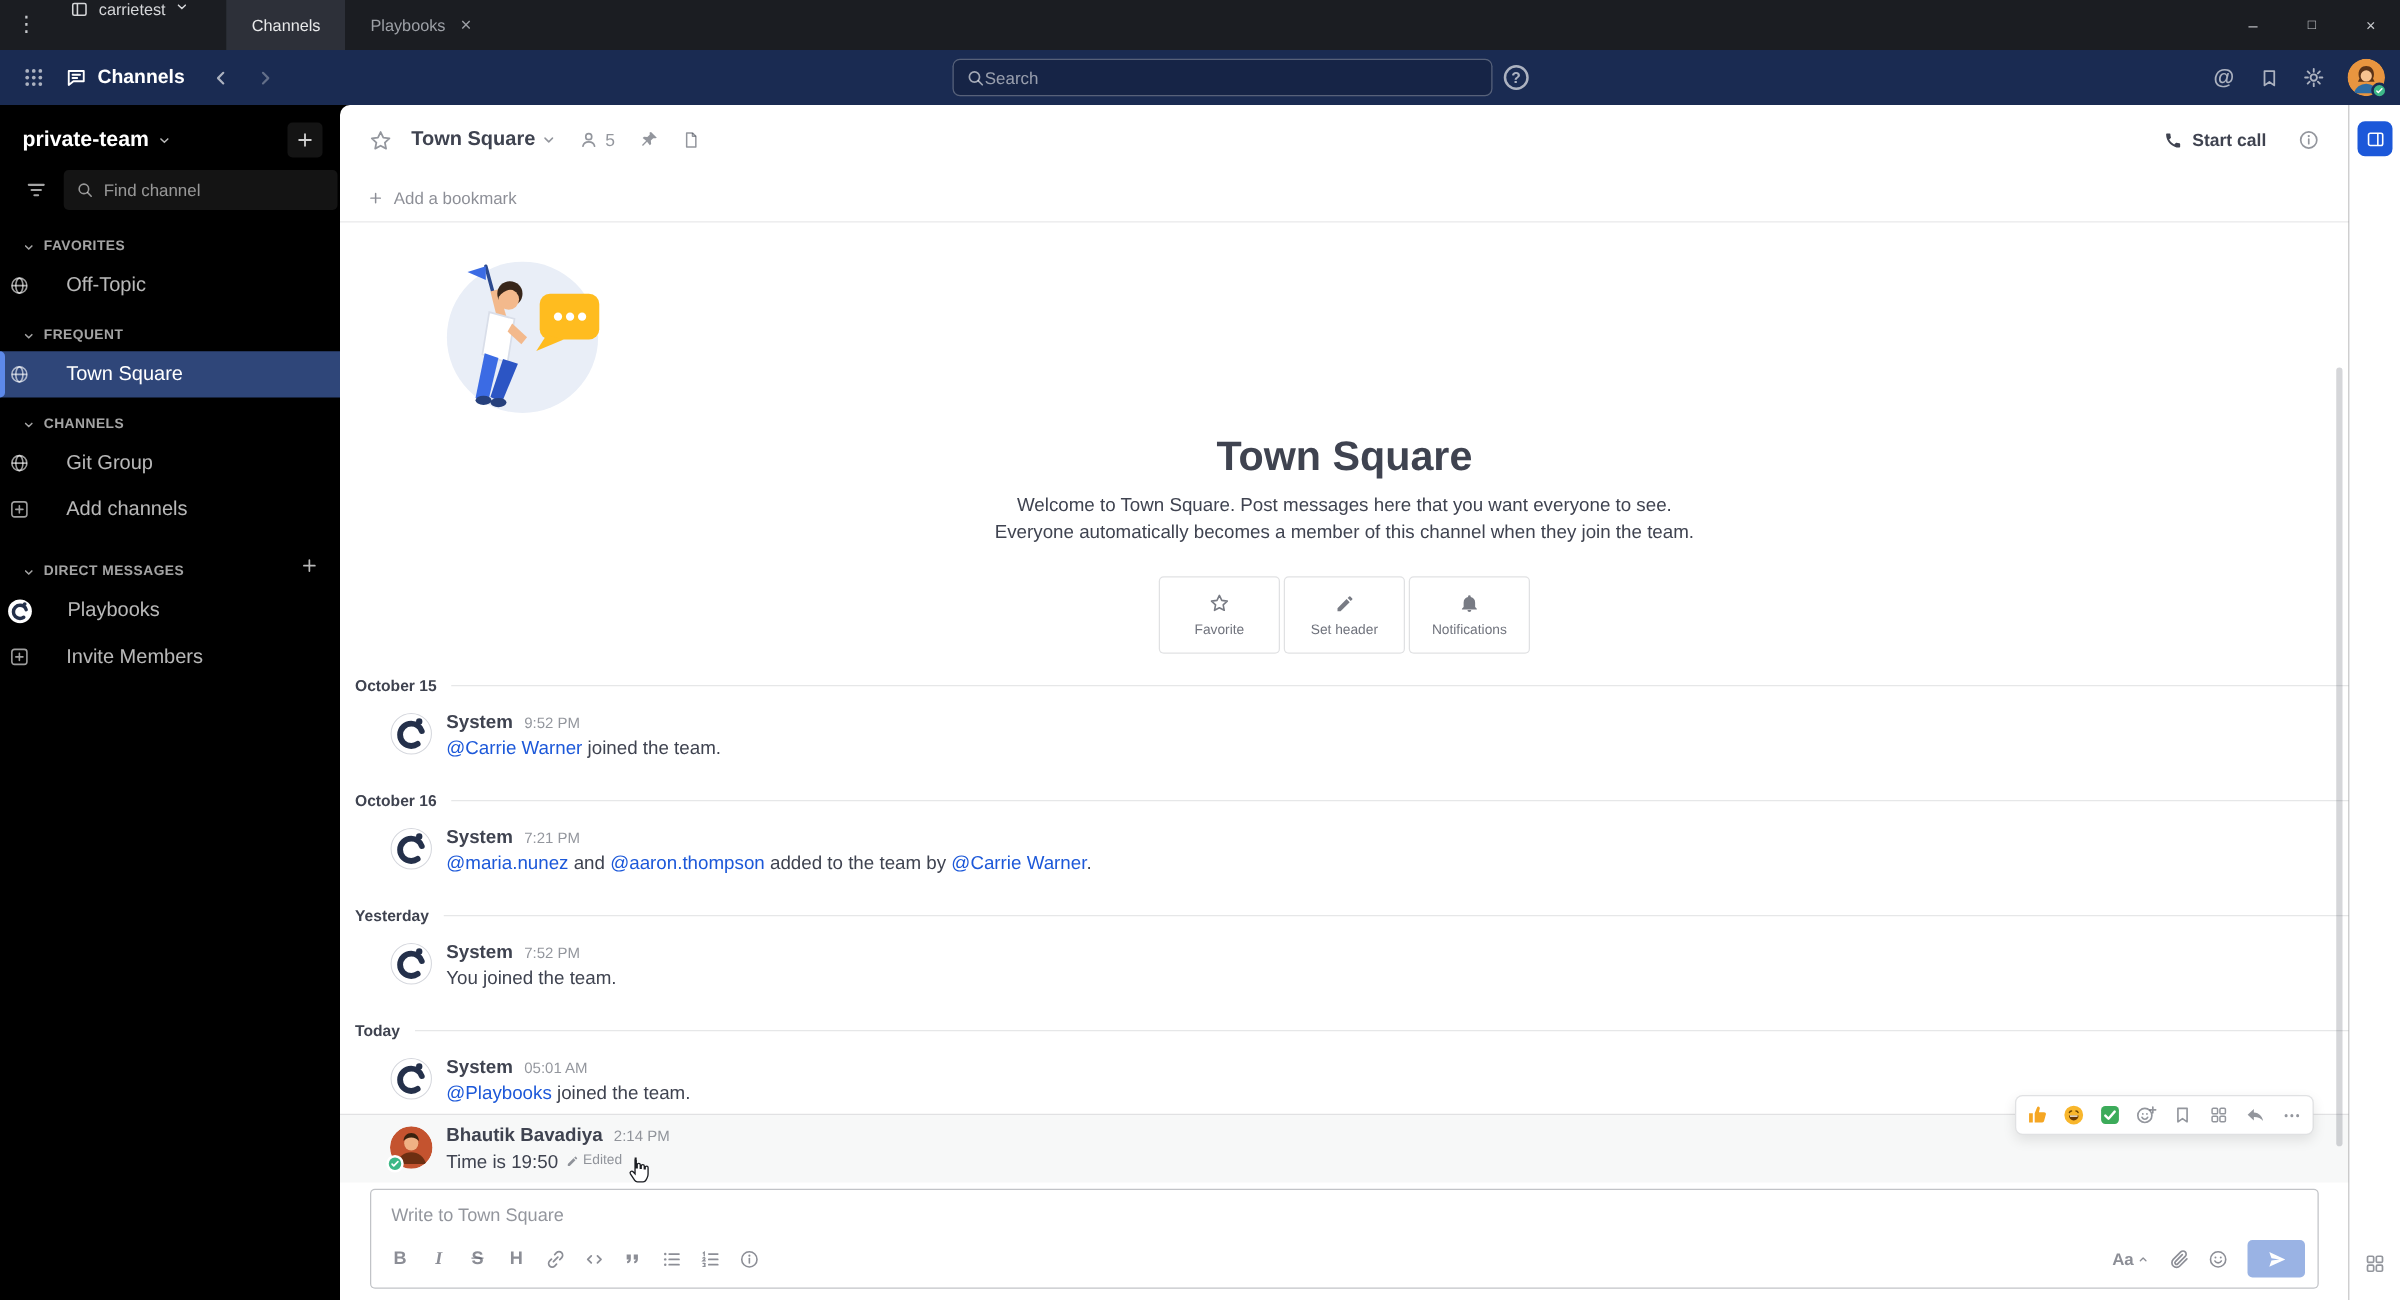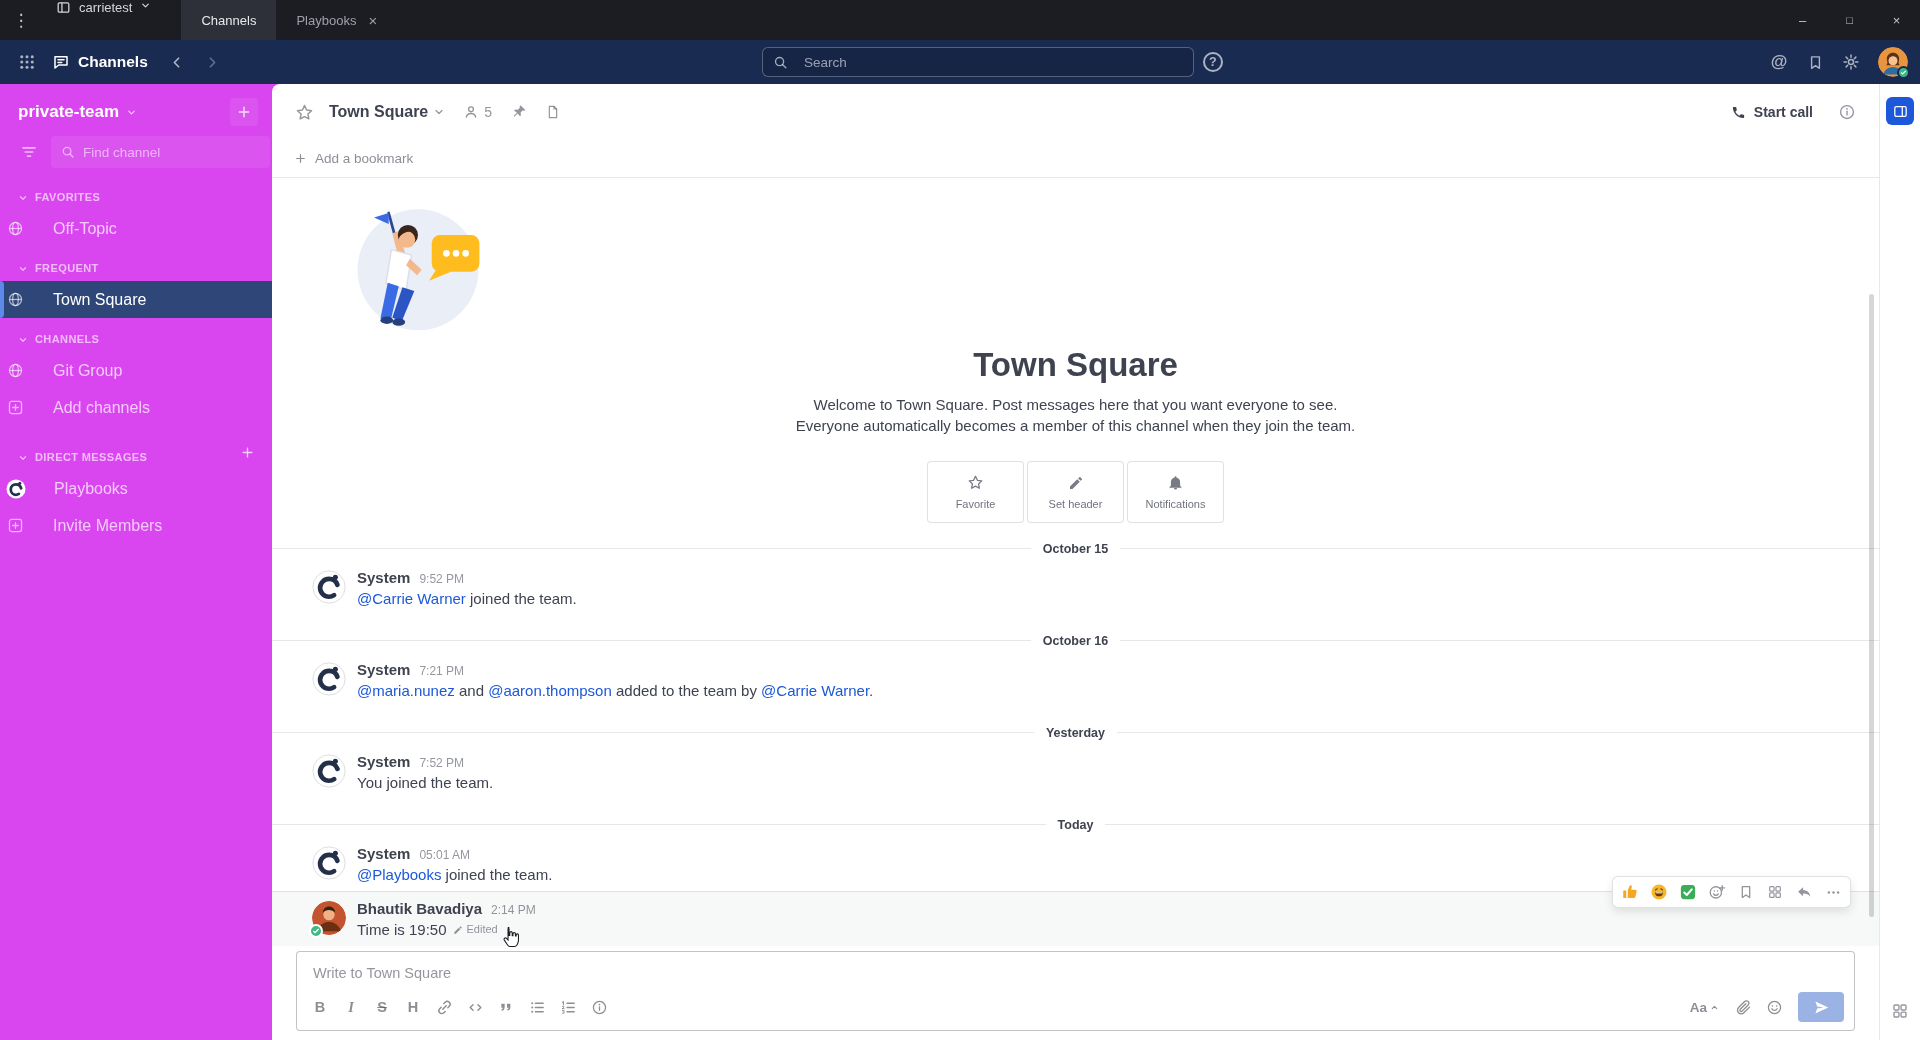--- a/index.html
+++ b/index.html
@@ -21,33 +21,33 @@
   .wb-controls{margin-left:auto;display:flex}
   .wb-ctl{width:47px;display:flex;align-items:center;justify-content:center;color:#c6c8cc;font-size:13px}
   .wb-ctl.max{font-size:11px}
 
   
   .global-header{height:44px;background:#1a2b52;display:flex;align-items:center;padding:0 10px;gap:2px;flex-shrink:0}
   .gh-btn{width:34px;height:32px;border-radius:4px;color:rgba(255,255,255,.64)}
   .gh-btn.dim{opacity:.5}
   .gh-product{display:flex;align-items:center;gap:8px;color:#fff;font-weight:700;font-size:15.5px;padding:0 10px 0 6px}
   .gh-spacer{flex:1}
-  .gh-search{width:432px;height:30px;border:1px solid rgba(255,255,255,.28);background:rgba(0,0,0,.14);border-radius:6px;display:flex;align-items:center;padding:0 10px;gap:16px;color:rgba(255,255,255,.6)}
+  .gh-search{width:432px;height:30px;border:1px solid rgba(255,255,255,.28);background:rgba(0,0,0,.14);border-radius:6px;display:flex;align-items:center;padding:0 10px;gap:0;color:rgba(255,255,255,.6)}
   .gh-search input{flex:1;min-width:0;background:transparent;border:none;outline:none;color:rgba(255,255,255,.85);font-size:13.5px}
   .gh-search input::placeholder{color:rgba(255,255,255,.56)}
   .gh-help{width:20px;height:20px;border:2px solid currentColor;border-radius:50%;font-size:12.5px;font-weight:700;display:flex;align-items:center;justify-content:center}
   .gh-at{font-size:17px;font-weight:700}
   .gh-right{display:flex;align-items:center;gap:2px;margin-right:2px}
   .gh-avatar{width:30px;height:30px;border-radius:50%;position:relative;margin-left:8px;cursor:pointer}
   .gh-avatar svg{border-radius:50%}
   .status-badge{position:absolute;right:-2px;bottom:-2px;width:13px;height:13px;border-radius:50%;background:#3db887;border:2px solid #1a2b52;display:flex;align-items:center;justify-content:center}
   .status-badge svg{width:7px;height:7px}
 
   
-  .app-body{flex:1;display:flex;min-height:0;background:#d946ef}
+  .app-body{flex:1;display:flex;min-height:0;background:#000000}
   .sidebar{width:272px;flex-shrink:0;display:flex;flex-direction:column;padding-top:12px;color:rgba(255,255,255,.72);overflow:hidden}
   .team-row{display:flex;align-items:center;gap:7px;padding:2px 14px 10px 18px}
   .team-name{font-size:17px;font-weight:700;color:#fff}
   .team-chevron{color:rgba(255,255,255,.72)}
   .sb-plus{margin-left:auto;width:28px;height:28px;border-radius:4px;background:rgba(255,255,255,.08);color:rgba(255,255,255,.8)}
   .find-row{display:flex;align-items:center;gap:13px;padding:0 16px 8px 20px}
   .find-box{flex:1;height:32px;background:rgba(255,255,255,.08);border-radius:4px;display:flex;align-items:center;gap:8px;padding:0 10px;color:rgba(255,255,255,.56)}
   .find-box input{flex:1;min-width:0;background:transparent;border:none;outline:none;color:rgba(255,255,255,.85);font-size:13.5px}
   .find-box input::placeholder{color:rgba(255,255,255,.56)}
   .sb-section{display:flex;align-items:flex-end;gap:7px;padding:15px 14px 7px 18px;font-size:11px;font-weight:700;letter-spacing:.4px;color:rgba(255,255,255,.64)}
@@ -73,21 +73,21 @@
 
   
   .intro{text-align:center;padding:2px 40px 0}
   .intro h1{font-size:33px;font-weight:700;color:#3f4350;margin:12px 0 10px}
   .intro p{font-size:15px;line-height:1.45;color:#3f4350;max-width:590px;margin:0 auto}
   .intro-actions{display:flex;justify-content:center;gap:3px;margin-top:24px}
   .intro-action{width:97px;height:62px;border:1px solid rgba(63,67,80,.16);border-radius:4px;display:flex;flex-direction:column;align-items:center;justify-content:center;gap:7px;color:rgba(63,67,80,.75);font-size:11px;background:#fff}
   .intro-action svg{color:rgba(63,67,80,.7)}
 
   
-  .date-divider{position:relative;text-align:center;margin:13px 0 1px;height:24px;line-height:24px}
+  .date-divider{position:relative;margin:13px 0 1px;height:24px;line-height:24px}
   .date-divider::before{content:"";position:absolute;left:0;right:0;top:50%;border-top:1px solid rgba(63,67,80,.13)}
   .date-divider span{position:relative;background:#fff;padding:0 12px;font-size:12.5px;font-weight:600;color:#3f4350}
   .msg-row{display:flex;gap:11px;padding:8px 26px 6px 40px;position:relative}
   .avatar{width:34px;height:34px;border-radius:50%;flex-shrink:0;position:relative;margin-top:1px}
   .avatar svg{border-radius:50%}
   .av-badge{position:absolute;left:-3px;bottom:-3px;width:14px;height:14px;border-radius:50%;background:#3db887;border:2px solid #fff;display:flex;align-items:center;justify-content:center}
   .av-badge svg{width:8px;height:8px;border-radius:0}
   .msg-head{display:flex;align-items:baseline;gap:9px}
   .msg-user{font-size:15px;font-weight:700;color:#3f4350;cursor:pointer}
   .msg-time{font-size:12px;color:rgba(63,67,80,.56)}

